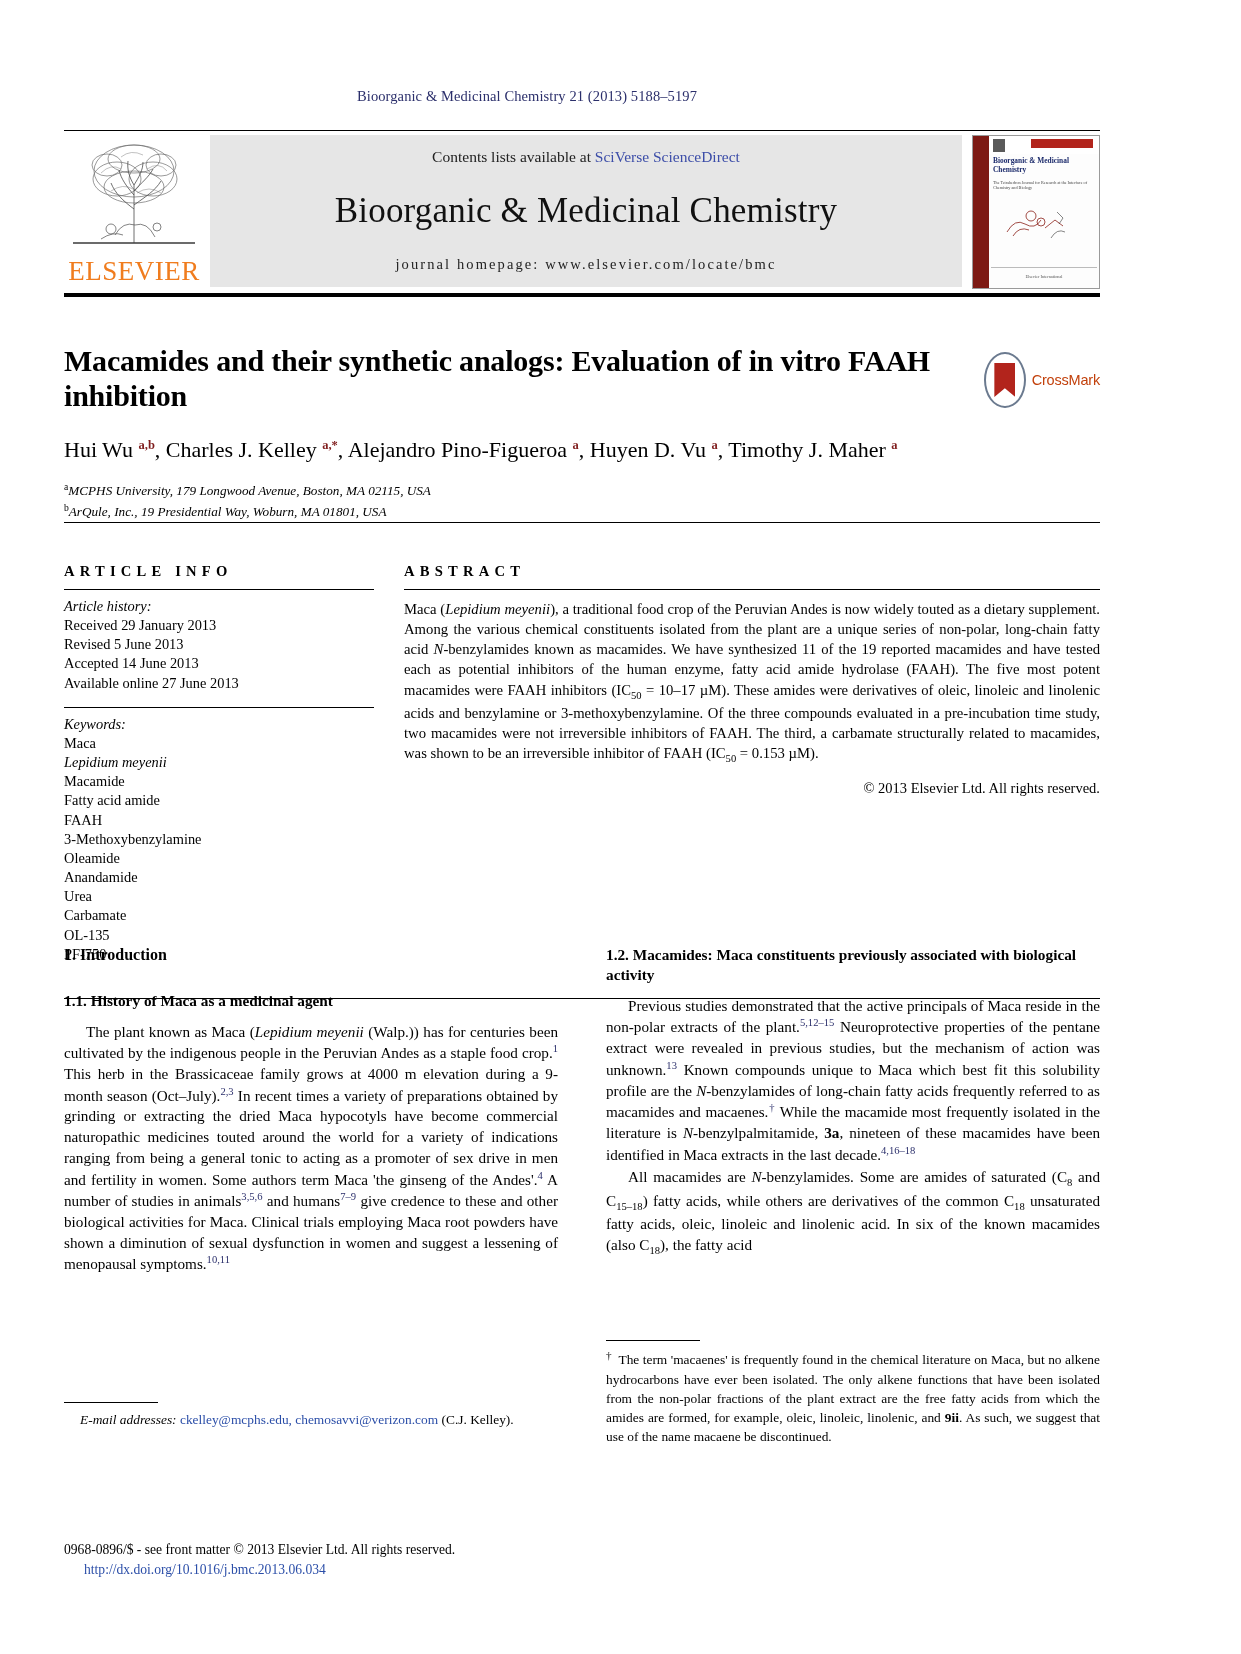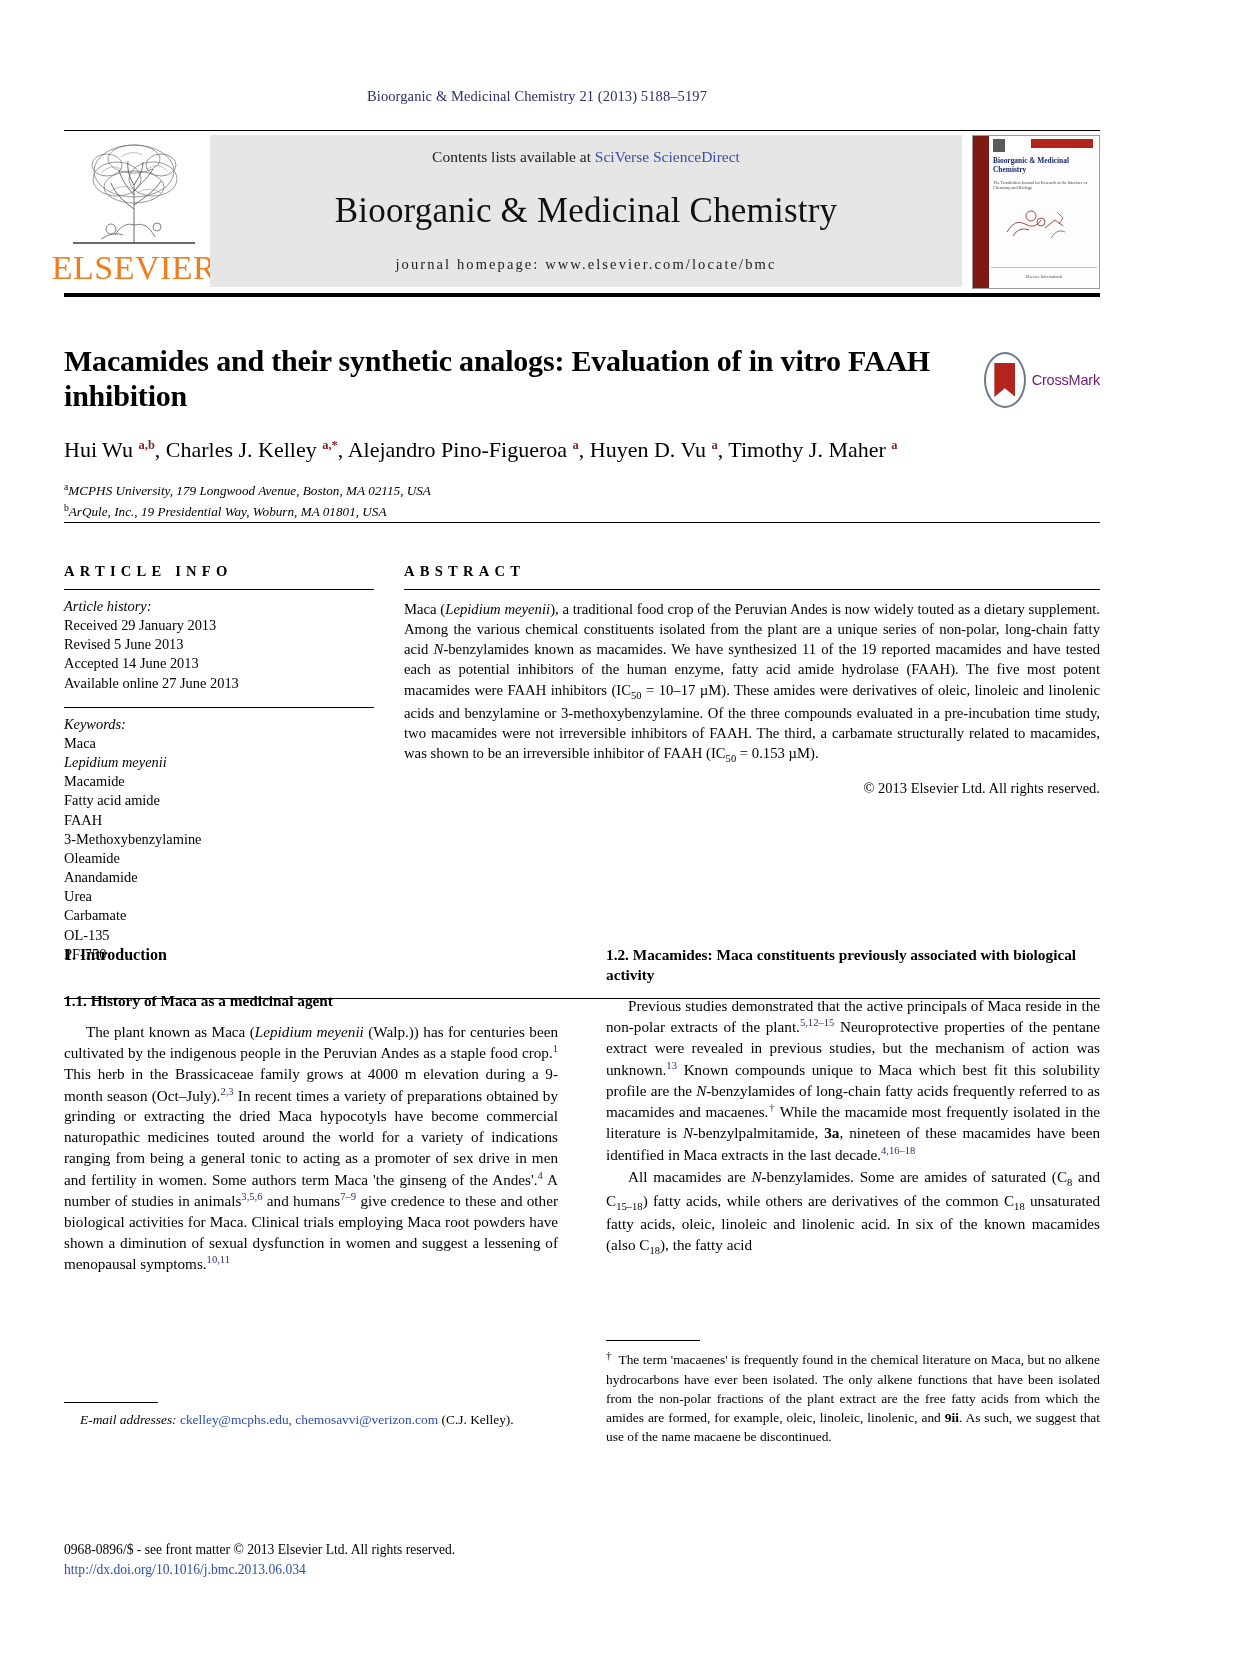--- a/index.html
+++ b/index.html
@@ -3,21 +3,21 @@
 <meta charset="utf-8">
 <style>
   html, body { margin:0; padding:0; background:#ffffff; }
   body {
     width:1241px; height:1654px;
     font-family:"Liberation Serif", serif;
     color:#000000;
     position:relative;
     overflow:hidden;
   }
-  .page { position:relative; width:1054px; height:1654px;padding-left:20px; }
+  .page { position:relative; width:1054px; height:1654px; }
 
   
   .runhead {
     position:absolute; left:0; right:0; top:88px;
     text-align:center;
     font-family:"Liberation Serif", serif;
     font-size:14.5px;
     color:#2b2f6b;
     letter-spacing:.1px;
   }
@@ -28,21 +28,21 @@
   .mast-body { display:flex; align-items:stretch; height:152px; margin-top:4px; }
 
   .elsevier-logo {
     width:140px; flex:0 0 140px;
     display:flex; flex-direction:column; justify-content:space-between;
     align-items:center; padding-top:4px;
   }
   .tree-box { width:126px; height:112px; }
   .elsevier-word {
     font-family:"Liberation Serif", serif;
-    font-size:34px; letter-spacing:.5px;
+    font-size:27px; letter-spacing:.5px;
     color:#f07c1e; font-weight:400; line-height:1;
     padding-bottom:2px;
   }
 
   .mast-center {
     flex:1 1 auto; background:#e6e6e6; margin-left:6px; margin-right:10px;
     display:flex; flex-direction:column; align-items:center; justify-content:space-between;
     padding:13px 0 14px 0; box-sizing:border-box;
   }
   .contents-line { font-size:15.5px; color:#222;text-align:right; }
@@ -85,21 +85,21 @@
     position:absolute; right:0; top:8px; width:116px; height:58px;
     display:flex; align-items:center; gap:6px;
   }
   .cm-badge {
     width:48px; height:52px; border-radius:50%;
     border:2.2px solid #6b7a8f; background:#fff;
     display:flex; align-items:center; justify-content:center; position:relative;
   }
   .cm-inner { width:21px; height:34px; background:#b2241c;
               clip-path: polygon(0 0,100% 0,100% 100%,50% 74%,0 100%); }
-  .cm-text { font-family:"Liberation Sans", sans-serif; font-size:14.5px; color:#701a75; letter-spacing:-.2px;}
+  .cm-text { font-family:"Liberation Sans", sans-serif; font-size:14.5px; color:#c2410c; letter-spacing:-.2px;}
 
   .authors {
     margin-top:23px; font-family:"Liberation Serif", serif;
     font-size:22px; line-height:1.3; color:#000;
   }
   .authors sup { font-size:12.5px; color:#7f1d1d; vertical-align:super;font-weight:bold; }
   .affils { margin-top:15px; font-size:13.2px; font-style:italic; line-height:1.42; color:#000; }
   .affils sup { font-style:normal; font-size:9.6px; vertical-align:super; }
 
   
@@ -149,21 +149,21 @@
   .fn-left { position:absolute; left:64px; top:1402px; width:494px; }
   .fn-right { position:absolute; left:606px; top:1340px; width:494px; }
   .fn-rule { border-top:1px solid #000; width:94px; margin-bottom:7px; }
   .fn-text { font-size:13.4px; line-height:1.42; text-align:justify; }
   .fn-text i { font-style:italic; }
   .fn-text .link { color:#2b4ea8; }
   .fn-ind { text-indent:16px; }
 
   
   .legal { position:absolute; left:64px; top:1540px; width:600px; font-size:13.6px; line-height:1.5; }
-  .legal .doi { color:#2b4ea8; }
+  .legal .doi { color:#2b4ea8;margin-left:20px; }
 </style>
 </head>
 <body>
 
 <div class="page">
 
   <div class="runhead">Bioorganic &amp; Medicinal Chemistry 21 (2013) 5188–5197</div>
 
   <div class="masthead">
     <div class="mast-rule-top"></div>

